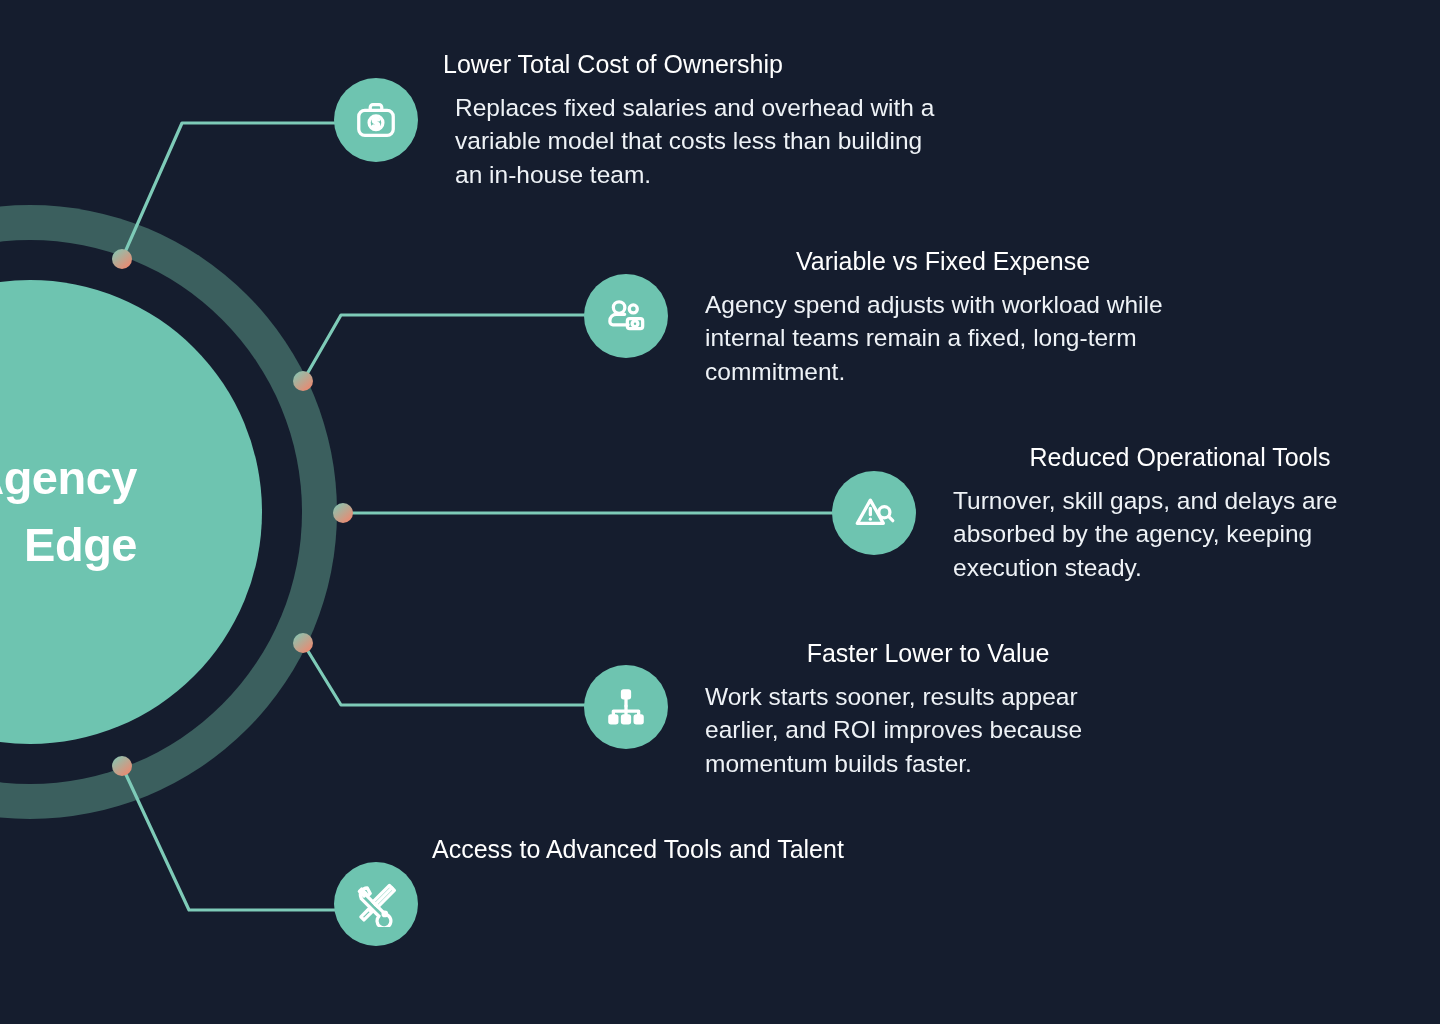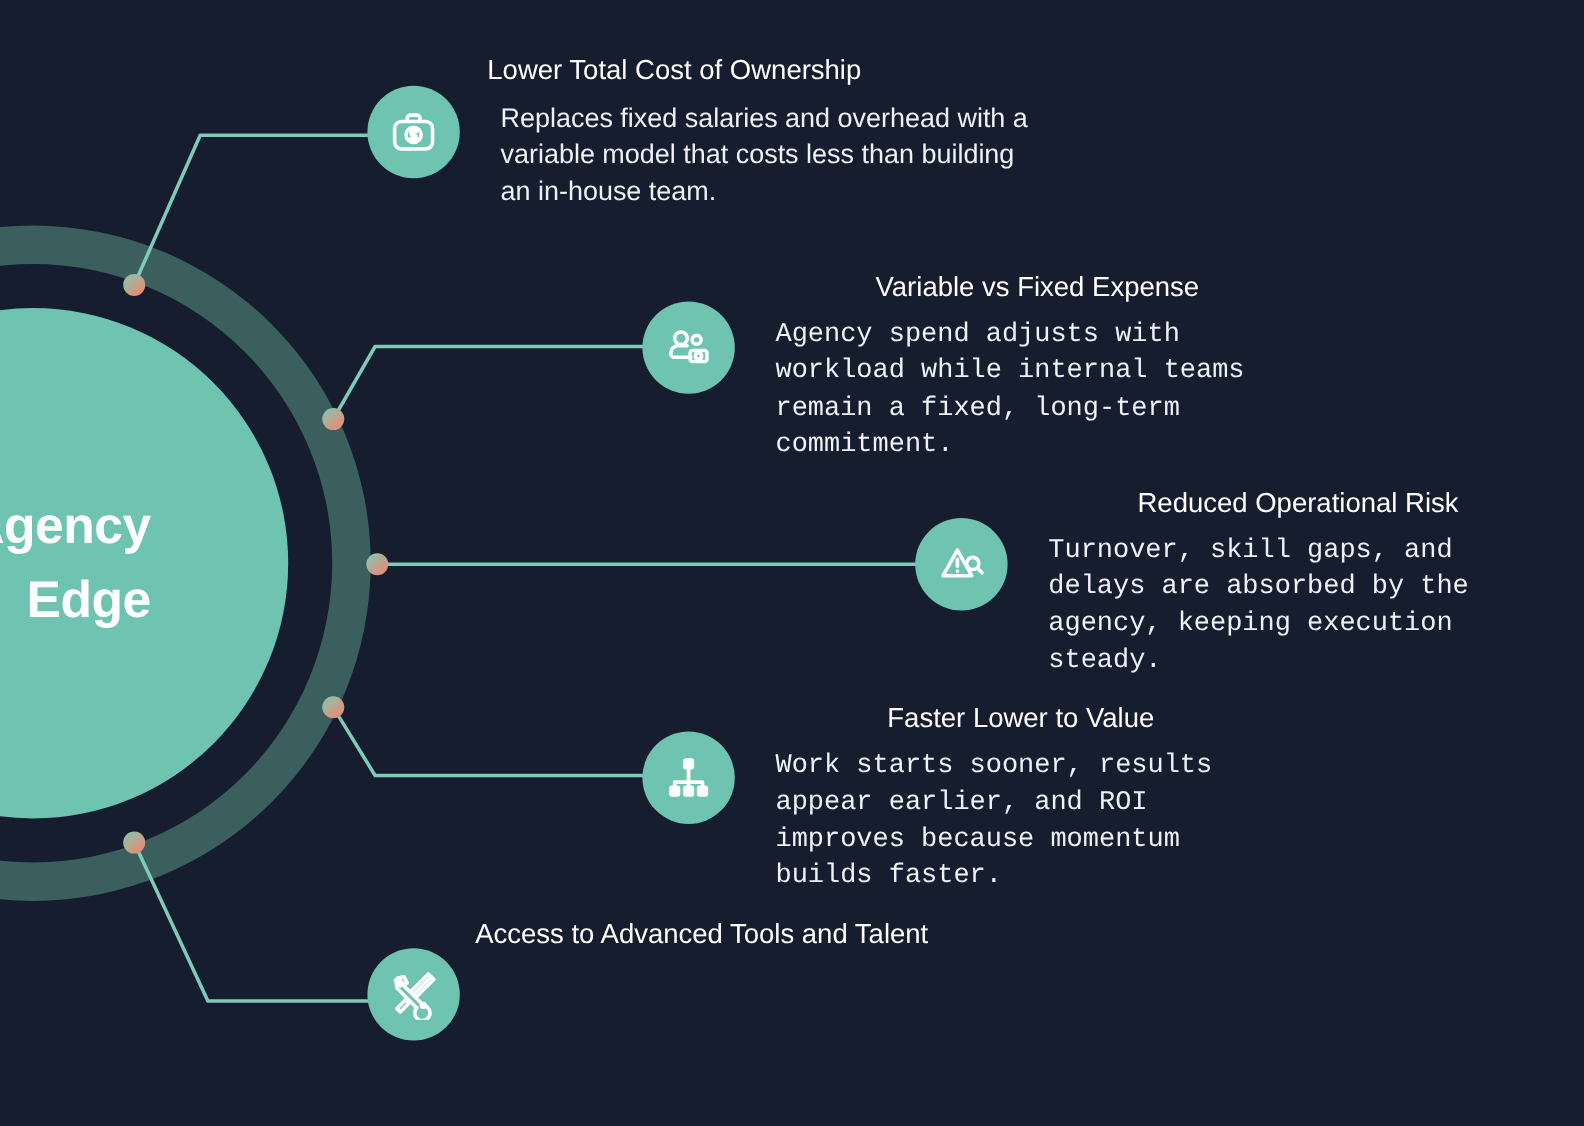--- a/index.html
+++ b/index.html
@@ -64,21 +64,21 @@
     white-space:nowrap;
   }
   .item-body{
     color:#eef2f6;
     font-size:24.5px;
     font-weight:normal;
     line-height:1.36;
     margin:12px;
   }
   .align-right .item-title{text-align:center;}
-  .align-right .item-body{text-align:left;font-family:Liberation Mono, monospace;}
+  .align-right .item-body{text-align:left;}
 </style>
 </head>
 <body>
 
 <div id="stage">
 
   <div class="hub-ring" style="left:-277px;top:205px;width:614px;height:614px;"></div>
   <div class="hub-gap" style="left:-242px;top:240px;width:544px;height:544px;"></div>
   <div class="hub-core" style="left:-202px;top:280px;width:464px;height:464px;">
     <div class="hub-label">
@@ -149,21 +149,21 @@
       <svg width="46" height="46" viewBox="0 0 24 24" fill="none" stroke="#ffffff" stroke-width="1.7" stroke-linecap="round" stroke-linejoin="round">
         <path d="M10.1 5.3 3.3 17.4h13.6z"></path>
         <path d="M10.1 9.6v3.3"></path>
         <path d="M10.1 15.2v.05"></path>
         <circle cx="17.4" cy="11.6" r="2.9"></circle>
         <path d="M19.6 13.8 21.8 16"></path>
       </svg>
     </span>
   </div>
   <div class="item-text align-right" style="left:941px;top:442px;width:478px;">
-    <p class="item-title">Reduced Operational Risk</p>
+    <p class="item-title">Reduced Operational Tools</p>
     <p class="item-body">Turnover, skill gaps, and delays are absorbed by the agency, keeping execution steady.</p>
   </div>
 
   <div class="bubble" style="left:584px;top:665px;">
     <span>
       <svg width="44" height="44" viewBox="0 0 24 24" fill="none" stroke="#ffffff" stroke-width="1.8" stroke-linecap="round" stroke-linejoin="round">
         <rect x="10.1" y="3.2" width="3.8" height="3.8" rx="0.6" fill="#ffffff"></rect>
         <rect x="3.2" y="16.8" width="3.8" height="3.8" rx="0.6" fill="#ffffff"></rect>
         <rect x="10.1" y="16.8" width="3.8" height="3.8" rx="0.6" fill="#ffffff"></rect>
         <rect x="17" y="16.8" width="3.8" height="3.8" rx="0.6" fill="#ffffff"></rect>

